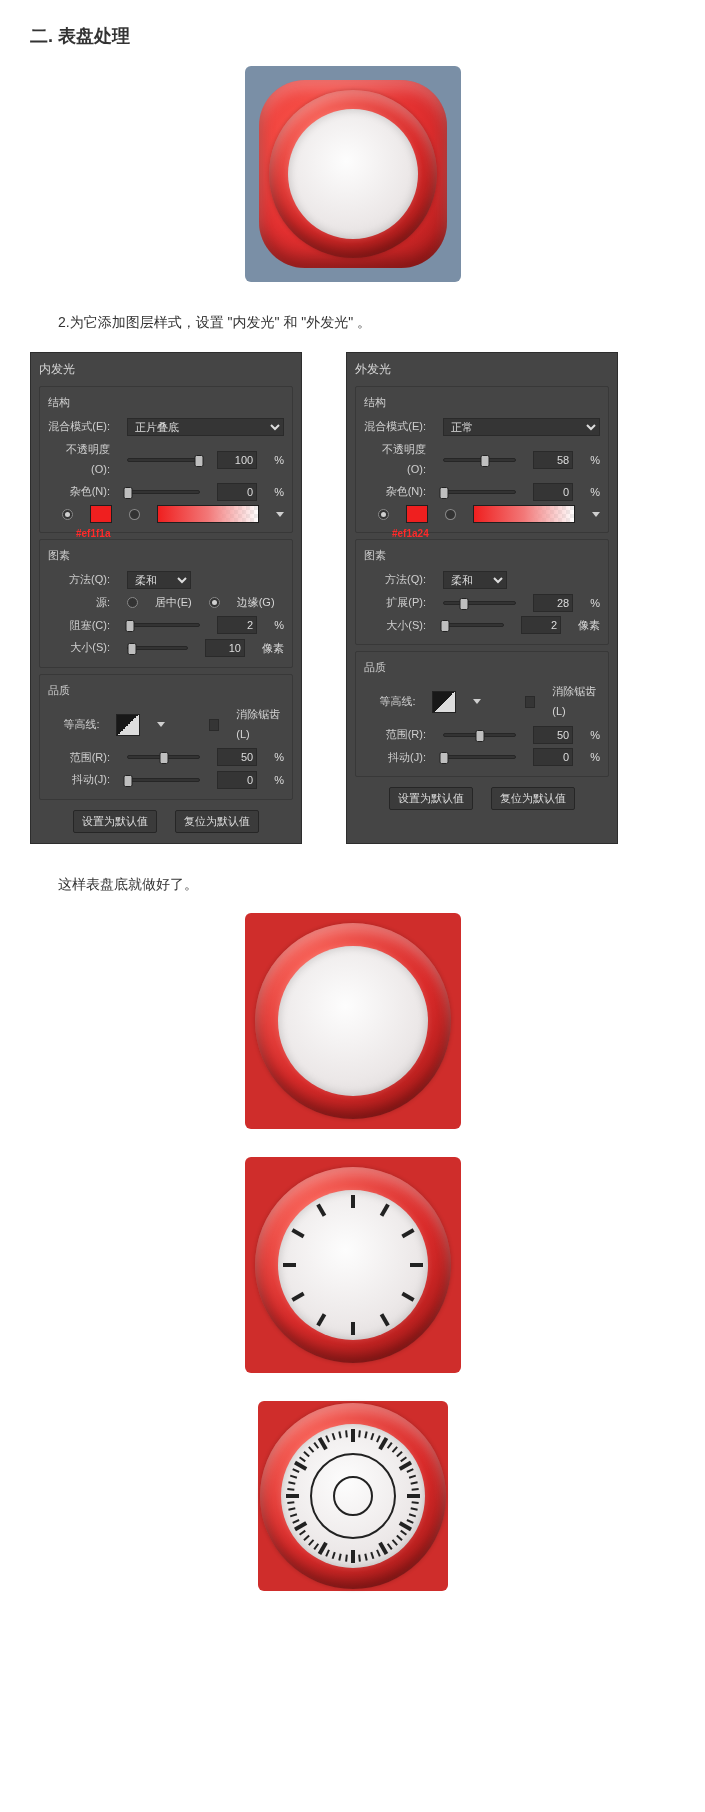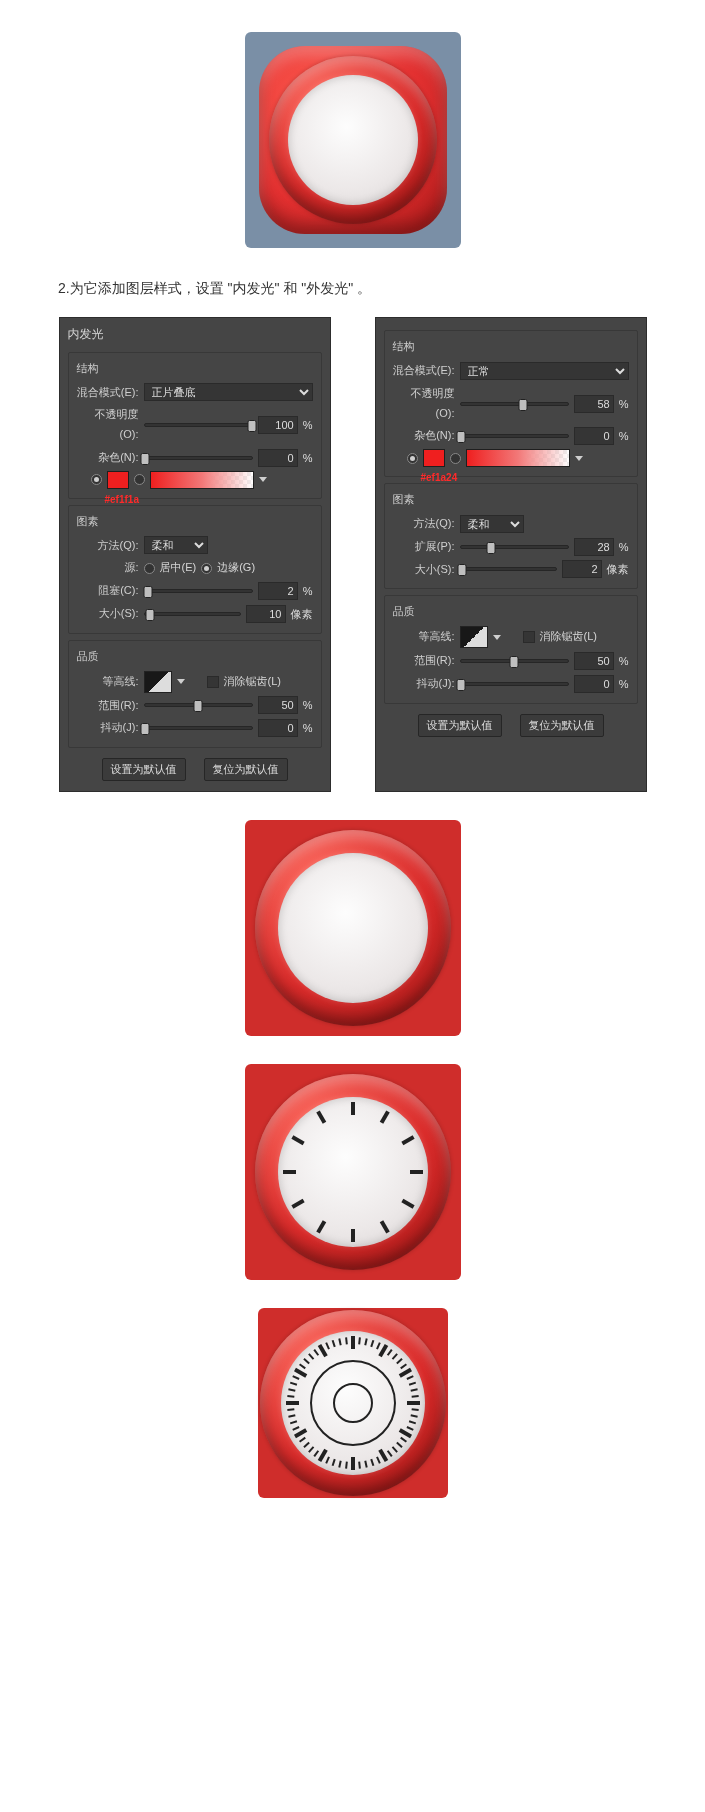--- a/index.html
+++ b/index.html
@@ -3,40 +3,40 @@
 <meta charset="utf-8">
 <style>
   *{box-sizing:border-box;margin:0;padding:0}
   body{background:#fff;font-family:"Microsoft YaHei","PingFang SC",sans-serif;font-size:14px;color:#333;line-height:1.8;width:705px}
   .wrapper{padding:20px 30px 40px}
   h2{font-size:18px;font-weight:700;margin-bottom:14px}
   .step{margin:6px 0 16px;text-indent:2em}
   .step-tight{margin:6px 0 16px}
   b{font-weight:700}
   .img-row{display:flex;justify-content:center;margin:12px 0 28px}
-  .panels-row{display:flex;justify-content:center;gap:44px;margin:10px 0 28px}
+  .panels-row{display:flex;gap:44px;margin:10px 0 28px}
   
   .stage{width:216px;height:216px;border-radius:6px;position:relative;display:flex;align-items:center;justify-content:center}
   .stage.blue{background:#7a8fa6}
   .stage.red{background:#cf2d2b}
   .squircle{width:188px;height:188px;border-radius:46px;background:radial-gradient(circle at 32% 30%,#ff5a4f 0%,#e23030 55%,#a81717 100%);position:absolute;box-shadow:inset 0 -10px 16px rgba(0,0,0,.3),inset 0 10px 14px rgba(255,255,255,.25)}
   .bezel{width:168px;height:168px;border-radius:50%;background:radial-gradient(circle at 34% 28%,#ff6f63 0%,#d92b2a 55%,#8e0f0e 100%);position:relative;display:flex;align-items:center;justify-content:center;box-shadow:inset 0 -8px 14px rgba(0,0,0,.35),inset 0 8px 12px rgba(255,255,255,.3),0 0 4px rgba(0,0,0,.2)}
   .dial{width:130px;height:130px;border-radius:50%;background:radial-gradient(circle at 45% 40%,#fdfdfd 0%,#ece8e8 60%,#d7d3d3 100%);box-shadow:inset 0 0 10px rgba(0,0,0,.18),0 0 6px rgba(255,255,255,.15);position:relative}
   .ticks,.small-ticks{position:absolute;inset:0}
   .tick{position:absolute;left:50%;top:50%;width:4px;height:13px;background:#222;transform-origin:50% 0;margin-left:-2px}
   .stick{position:absolute;left:50%;top:50%;width:2px;height:7px;background:#222;transform-origin:50% 0;margin-left:-1px}
   .ring{position:absolute;left:50%;top:50%;border:2px solid #222;border-radius:50%;transform:translate(-50%,-50%)}
   .ring.big{width:86px;height:86px}
   .ring.small{width:40px;height:40px}
   
   .ps-panel{width:272px;background:#454545;border:1px solid #2d2d2d;font-size:11px;color:#d6d6d6;padding:6px 8px 10px;position:relative}
   .ps-panel .title{font-size:12px;margin-bottom:2px}
   .ps-panel .group{background:#454545;border:1px solid #383838;border-radius:2px;padding:6px 8px;margin-top:6px}
   .ps-panel .grp-head{font-size:11px;color:#cfcfcf;margin-bottom:4px}
-  .fld{display:flex;align-items:center;gap:5px;margin:3px 0}
+  .fld{display:flex;align-items:center;gap:17px;margin:3px 0}
   .lbl{width:62px;text-align:right;color:#cfcfcf}
   select,.inp,.unit{background:#353535;border:1px solid #2a2a2a;color:#ddd;font-size:11px;height:18px}
   select{flex:1;padding:0 3px}
   .inp{width:40px;text-align:right;padding:0 3px}
   .unit{border:none;background:none}
   .slider{flex:1;height:4px;background:#333;border:1px solid #262626;position:relative;border-radius:2px}
   .slider .knob{position:absolute;top:-4px;width:9px;height:12px;background:#bfbfbf;border:1px solid #222;border-radius:2px;transform:translateX(-50%)}
   .swatch{width:22px;height:18px;border:1px solid #1f1f1f}
   .swatch.red{background:#ef1f1f}
   .swatch.ramp{width:104px;background:linear-gradient(90deg,#ef1f1f 0%,#f27878 50%,#fff 100%);position:relative}
@@ -48,20 +48,21 @@
   .radio{width:11px;height:11px;border:1px solid #888;border-radius:50%;background:#333}
   .radio.on::after{content:"";display:block;width:5px;height:5px;background:#cfcfcf;border-radius:50%;margin:2px}
   .btn-row{display:flex;gap:18px;justify-content:center;margin-top:10px}
   .ps-btn{background:#3b3b3b;border:1px solid #262626;color:#ddd;font-size:11px;padding:3px 8px;border-radius:2px;cursor:pointer}
   .tridown{width:0;height:0;border-left:4px solid transparent;border-right:4px solid transparent;border-top:5px solid #cfcfcf}
 </style>
 </head>
 <body>
 
 <div class="wrapper">
+  <h2>二. 表盘处理</h2>
 
 
   <div class="img-row">
     <div class="stage blue">
       <div class="squircle"></div>
       <div class="bezel">
           <div class="dial"></div>
         </div>
     </div>
   </div>
@@ -160,20 +161,21 @@
           <span class="unit">%</span>
         </div>
       </div>
       <div class="btn-row">
         <button class="ps-btn">设置为默认值</button>
         <button class="ps-btn">复位为默认值</button>
       </div>
     </div>
 
     <div class="ps-panel">
+      <div class="title">外发光</div>
       <div class="group">
         <div class="grp-head">结构</div>
         <div class="fld">
           <span class="lbl">混合模式(E):</span>
           <select><option>正常</option></select>
         </div>
         <div class="fld">
           <span class="lbl">不透明度(O):</span>
           <div class="slider">
               <span class="knob" style="left:58%"></span>
@@ -248,20 +250,21 @@
           <span class="unit">%</span>
         </div>
       </div>
       <div class="btn-row">
         <button class="ps-btn">设置为默认值</button>
         <button class="ps-btn">复位为默认值</button>
       </div>
     </div>
   </div>
 
+  <p class="step">这样表盘底就做好了。</p>
 
   <div class="img-row">
     <div class="stage red">
       <div class="bezel" style="width:196px;height:196px">
           <div class="dial" style="width:150px;height:150px"></div>
         </div>
     </div>
   </div>
 
 

